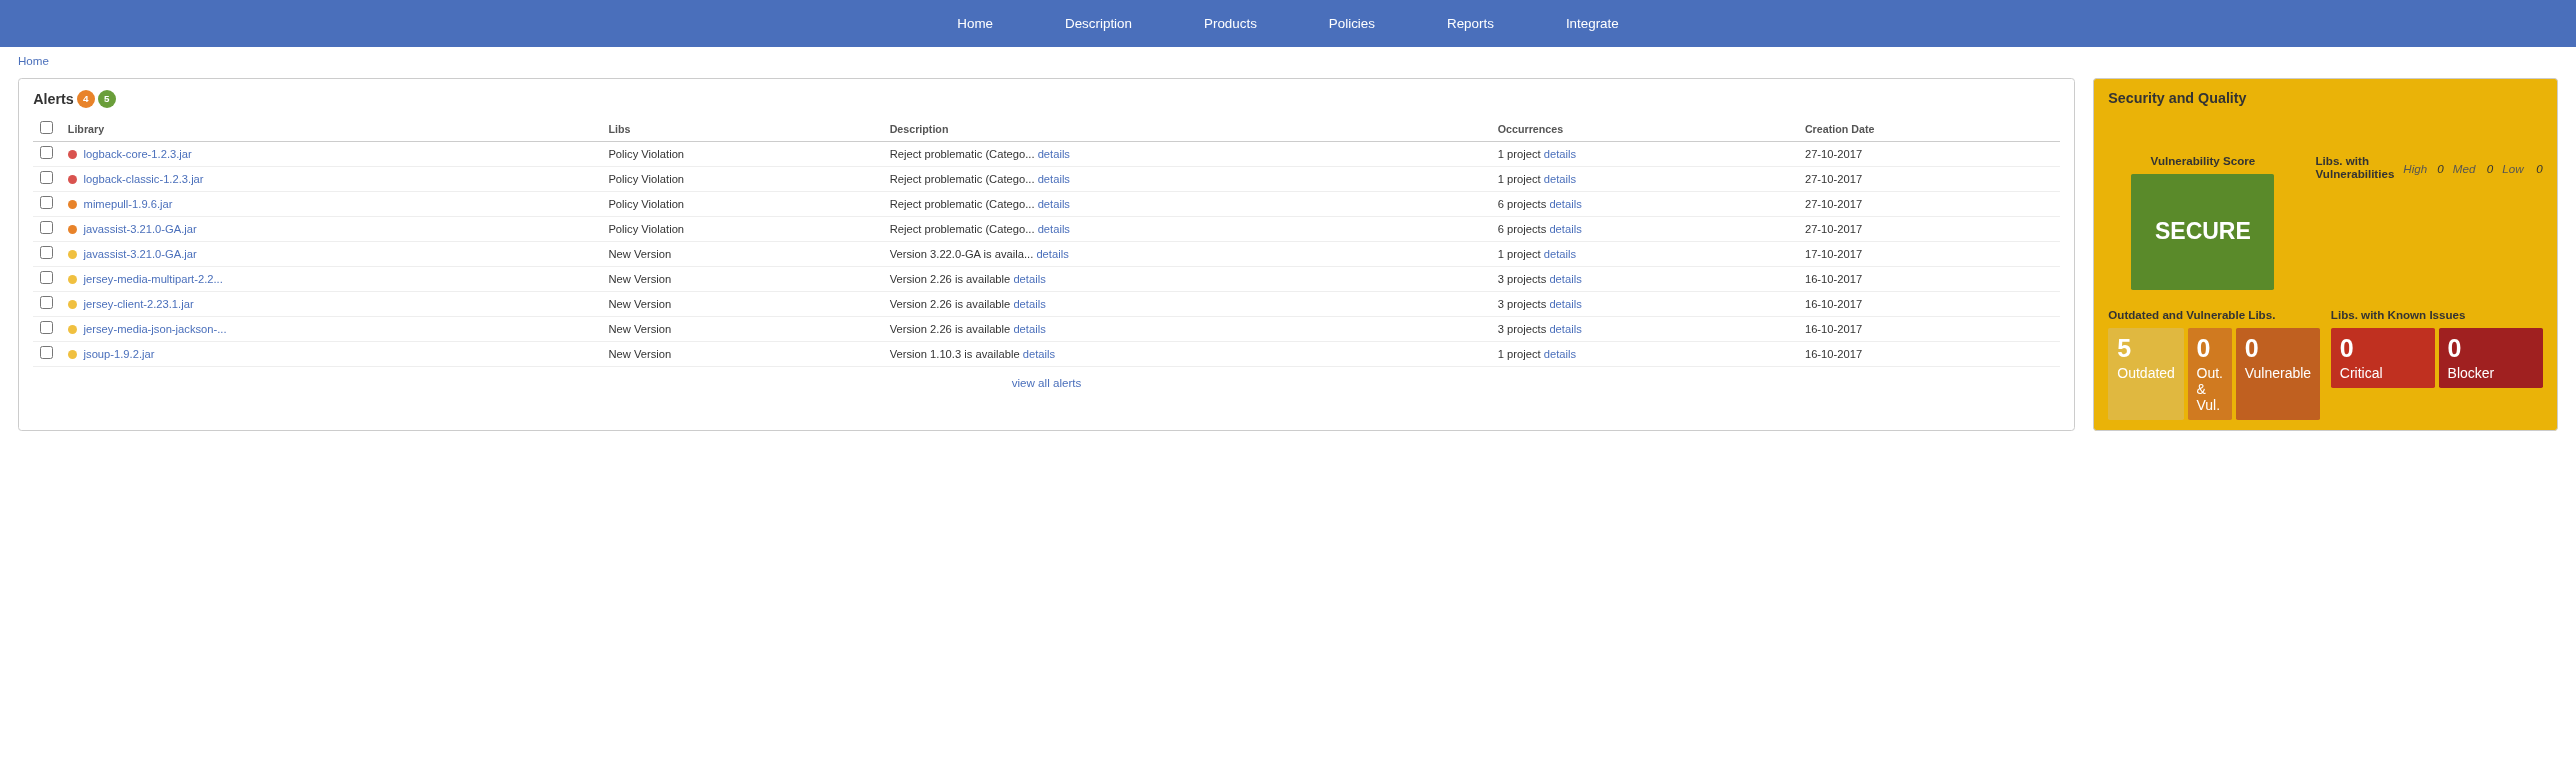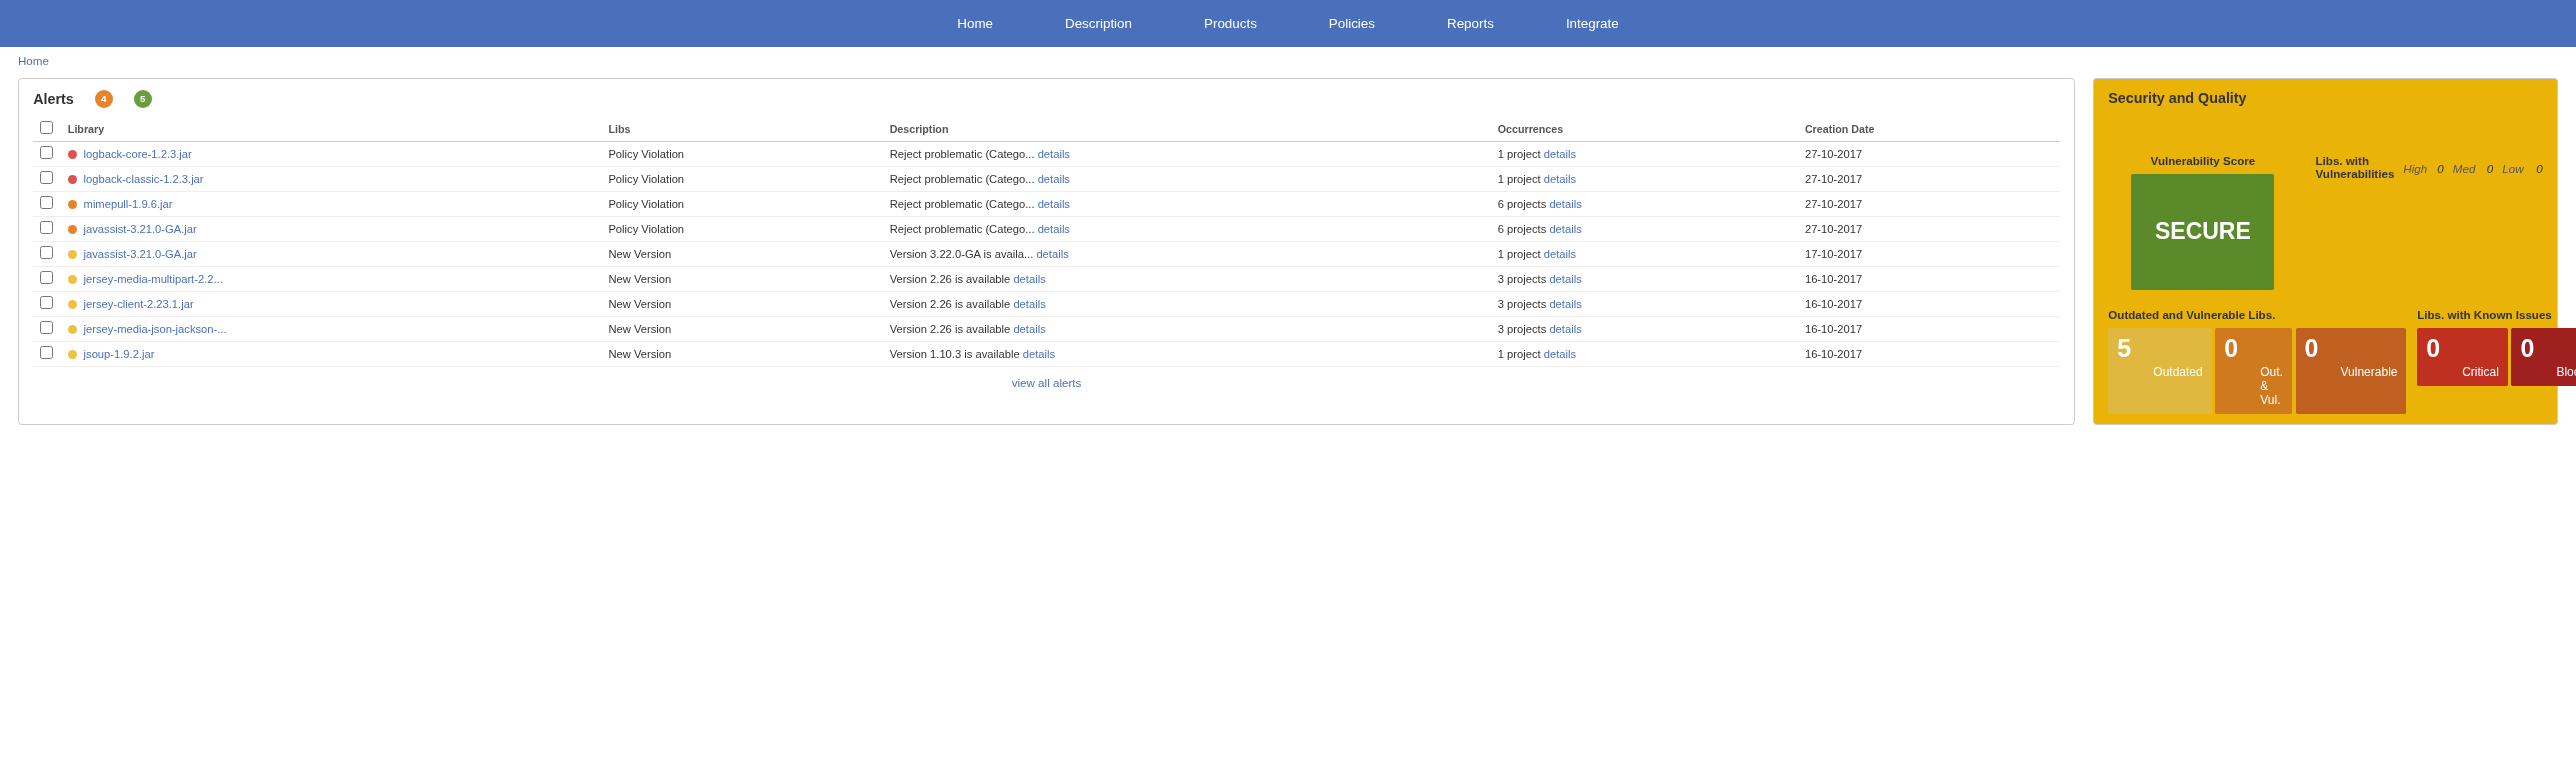--- a/index.html
+++ b/index.html
@@ -40,21 +40,21 @@
     .alerts-panel {
       flex: 1;
       border: 0.9px solid #ccc;
       border-radius: 3.6px;
       padding: 10.7px 14.3px;
       background: #fff;
     }
     .alerts-header {
       display: flex;
       align-items: center;
-      gap: 21px;
+      gap: 3px;
       margin-bottom: 9px;
       font-size: 14.3px;
       font-weight: bold;
     }
     .badge {
       display: inline-flex;
       align-items: center;
       justify-content: center;
       width: 18px;
       height: 18px;
@@ -204,24 +204,23 @@
       padding: 7.2px 9px;
       border-radius: 1.8px;
       color: #fff;
       font-weight: bold;
     }
     .outdated-card .number {
       font-size: 25px;
       line-height: 1.1;
     }
     .outdated-card .card-label {
-      font-size: 12px;
+      font-size: 14px;
       font-weight: normal;
       margin-top: 1.8px;
-      margin-left: 36px;
     }
     .card-yellow { background: #e0b840; }
     .card-orange { background: #d07a20; }
     .card-orange2 { background: #c06020; }
     .card-red    { background: #c03020; }
     .card-darkred { background: #a02020; }
     .known-issues-grid {
       display: flex;
       gap: 3.6px;
     }

